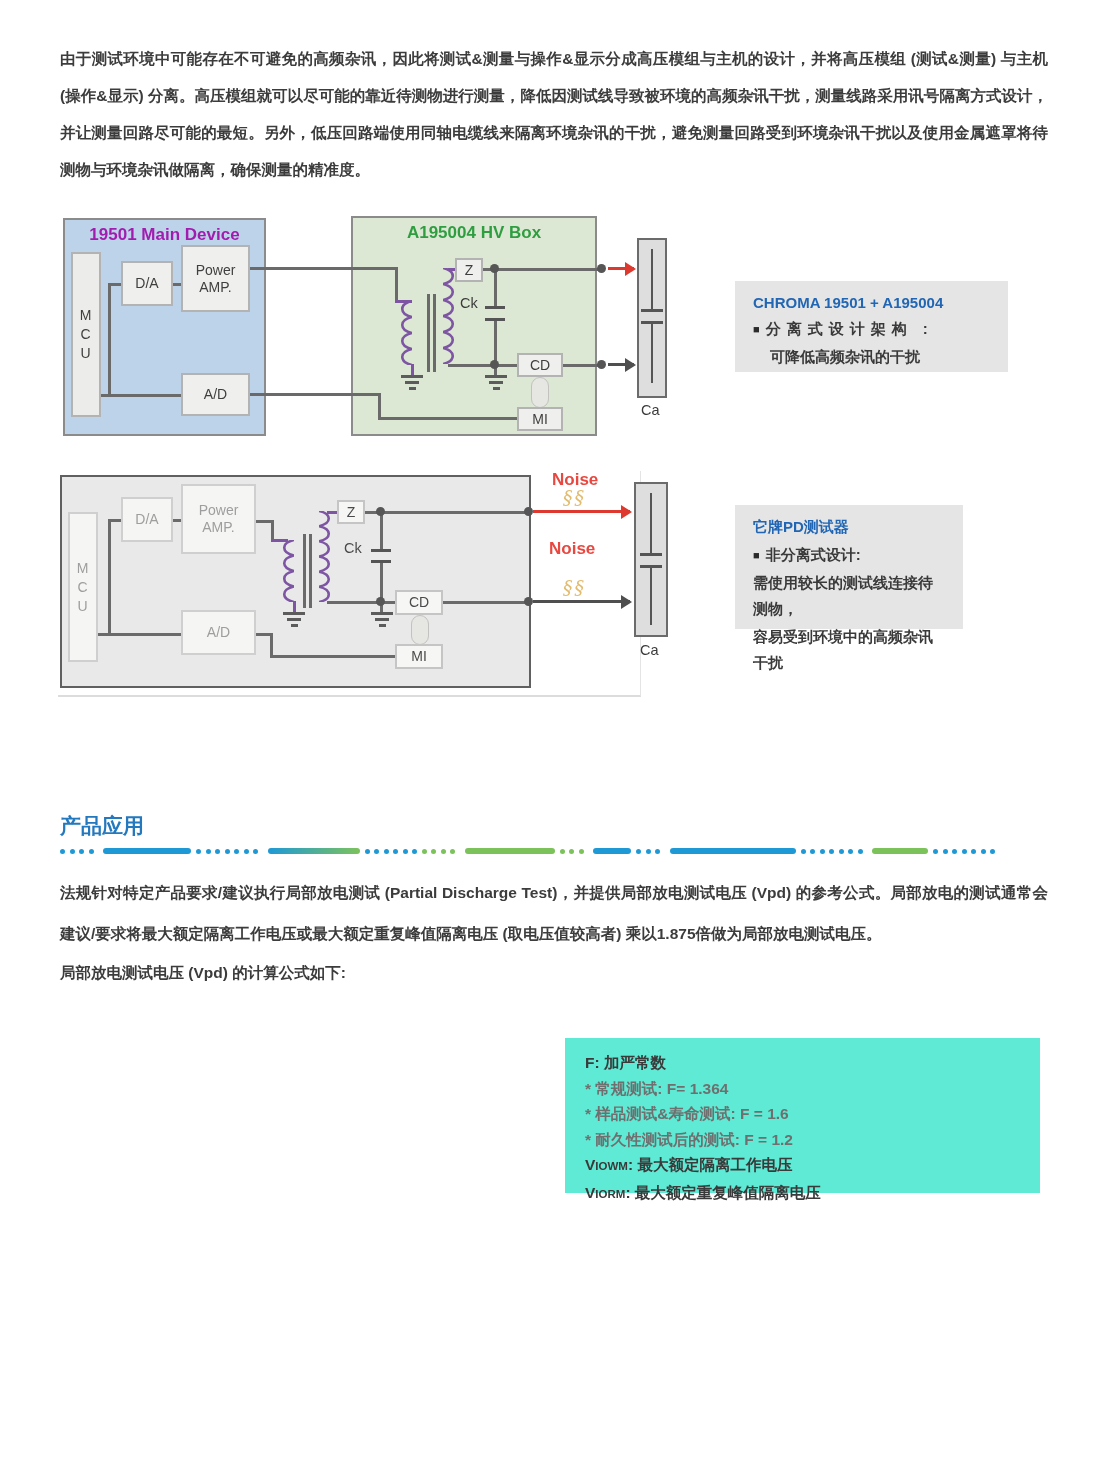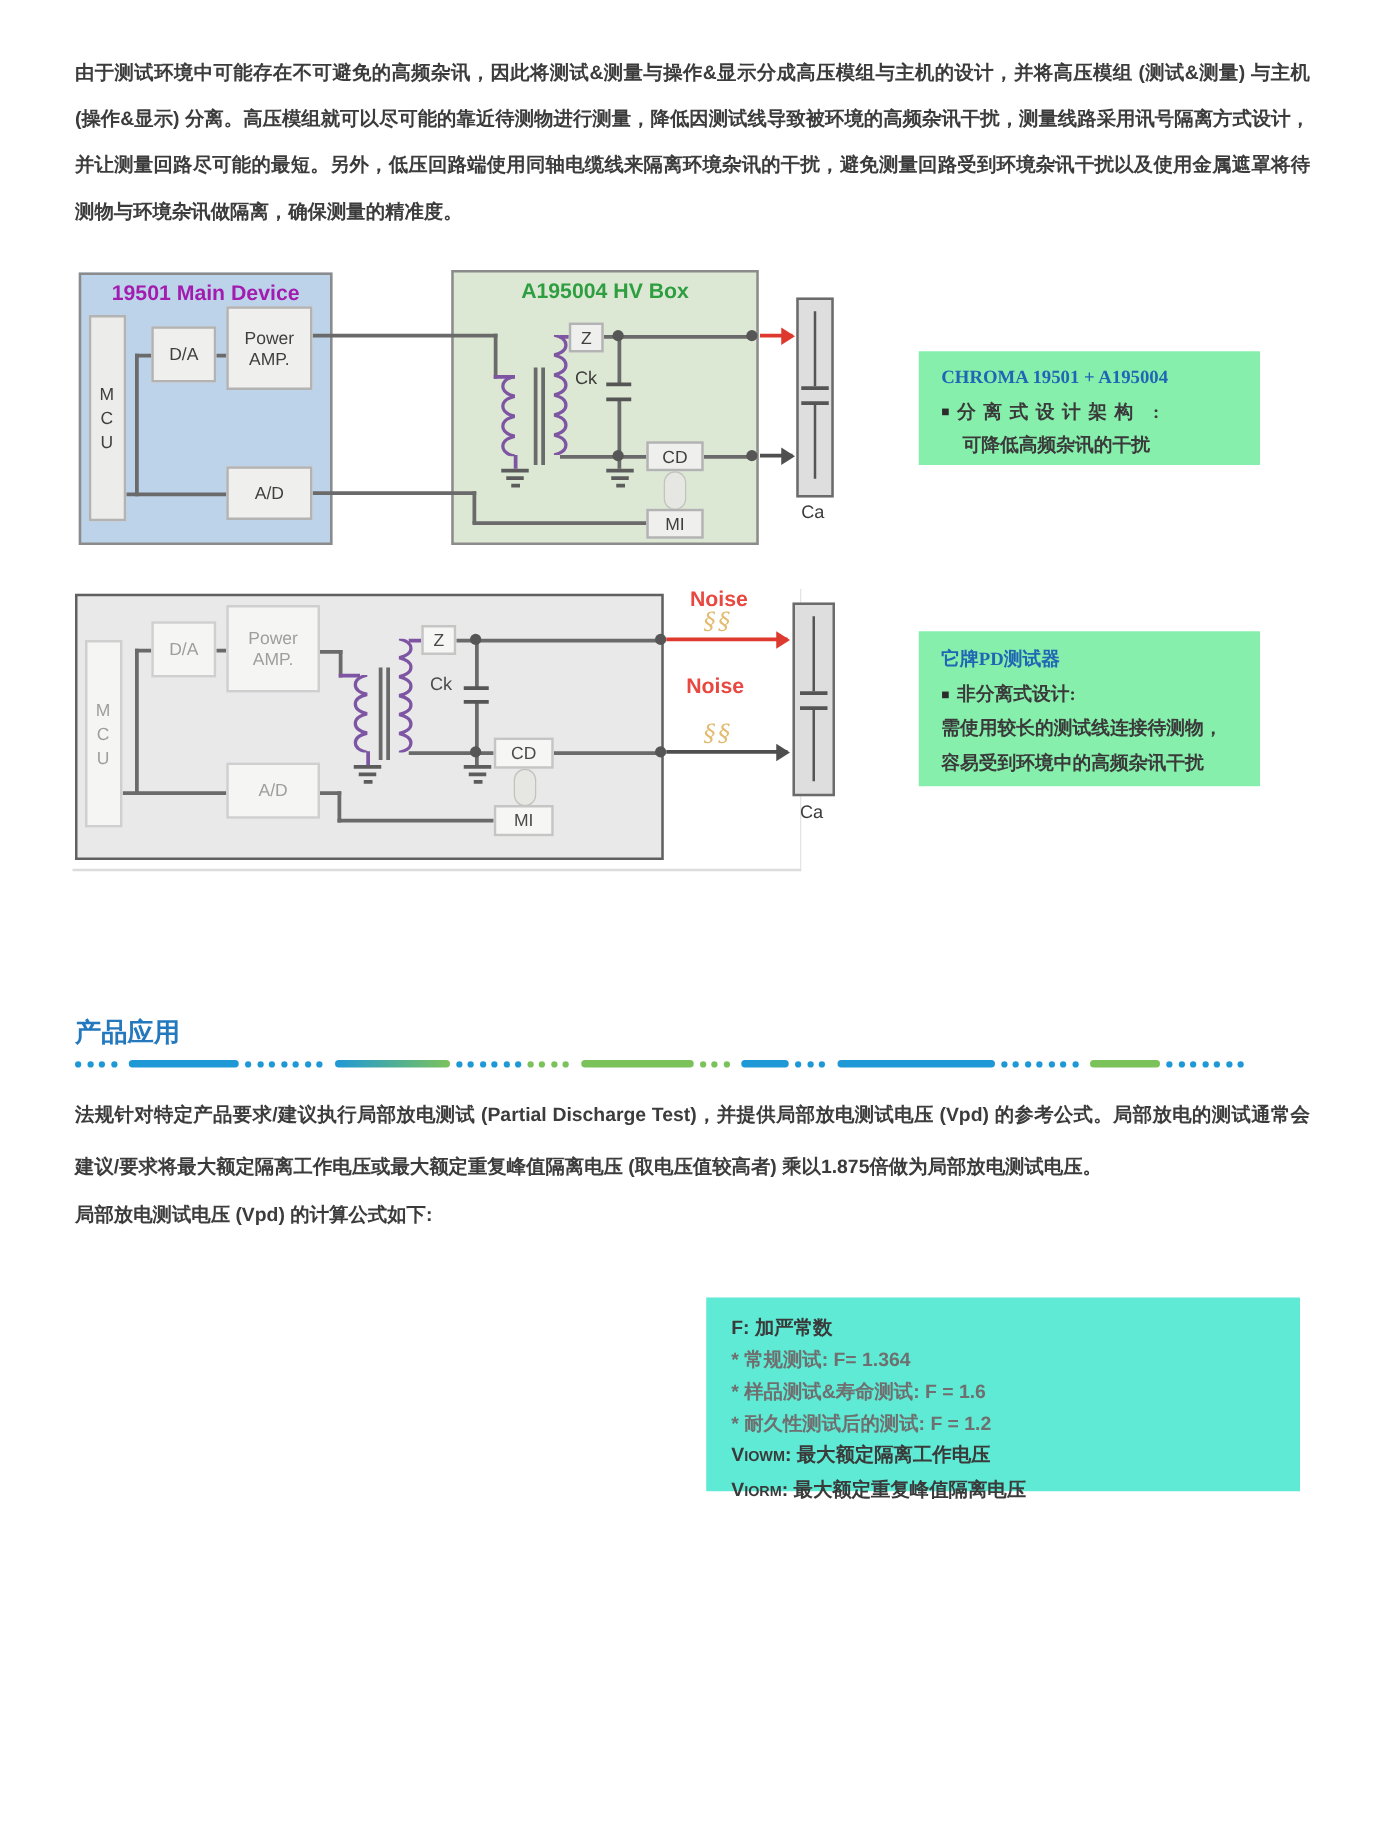--- a/index.html
+++ b/index.html
@@ -37,21 +37,21 @@
   .arrow::after{content:"";position:absolute;right:-2px;top:-5.5px;
     border-top:7px solid transparent;border-bottom:7px solid transparent;}
   .arrow.red{background:#dd392e;} .arrow.red::after{border-left:11px solid #dd392e;}
   .arrow.dark{background:#4f4f4f;} .arrow.dark::after{border-left:11px solid #4f4f4f;}
   
   .ca-box{position:absolute;background:#dedede;border:2.5px solid #6b6b6b;box-sizing:border-box;}
   .ca-box .vline{position:absolute;left:50%;width:2.5px;margin-left:-1.25px;background:#555;}
   .ca-box .pl{position:absolute;left:50%;width:22px;margin-left:-11px;height:2.5px;background:#555;}
   .cyl{position:absolute;background:#e6e6e2;border:1.5px solid #c2c2be;border-radius:9px;box-sizing:border-box;}
   
-  .callout{position:absolute;background:#86efac;padding:13px 18px;box-sizing:border-box;font-family:Liberation Serif, serif;}
+  .callout{position:absolute;background:#e5e5e5;padding:13px 18px;box-sizing:border-box;}
   .callout .ct{color:#2166b4;font-size:15px;font-weight:600;}
   .callout .cb{margin-top:9px;font-size:15px;color:#3a3a3a;font-weight:600;}
   .callout .cb .sq{font-size:11px;margin-right:6px;color:#2b2b2b;vertical-align:1px;}
   .callout .cd2{margin-top:5px;margin-left:17px;font-size:15px;color:#3a3a3a;font-weight:600;line-height:26px;}
   
   .noise{position:absolute;color:#e8483f;font-weight:bold;font-size:17px;}
   .spark{position:absolute;color:#e2bb6e;font-size:19px;font-style:italic;
          font-family:"DejaVu Serif","Liberation Serif",serif;letter-spacing:2px;}
   
   .sec-title{position:absolute;left:60px;top:812px;font-size:21px;font-weight:600;color:#2478bd;}
@@ -76,21 +76,21 @@
 </head>
 <body>
 
 <div id="page">
 
   <div class="abs intro">由于测试环境中可能存在不可避免的高频杂讯，因此将测试&amp;测量与操作&amp;显示分成高压模组与主机的设计，并将高压模组 (测试&amp;测量) 与主机 (操作&amp;显示) 分离。高压模组就可以尽可能的靠近待测物进行测量，降低因测试线导致被环境的高频杂讯干扰，测量线路采用讯号隔离方式设计，并让测量回路尽可能的最短。另外，低压回路端使用同轴电缆线来隔离环境杂讯的干扰，避免测量回路受到环境杂讯干扰以及使用金属遮罩将待测物与环境杂讯做隔离，确保测量的精准度。</div>
 
   <div class="panel" style="left:63px;top:218px;width:203px;height:218px;background:#bdd3ea;">
     <div class="panel-title" style="color:#a21caf;">19501 Main Device</div>
   </div>
-  <div class="panel" style="left:361px;top:216px;width:246px;height:220px;background:#dce8d4;">
+  <div class="panel" style="left:351px;top:216px;width:246px;height:220px;background:#dce8d4;">
     <div class="panel-title" style="color:#2f9e41;">A195004 HV Box</div>
   </div>
 
   <div class="wv" style="left:108px;top:283px;height:114px;"></div>
   <div class="wh" style="left:108px;top:283px;width:14px;"></div>
   <div class="wh" style="left:173px;top:283px;width:9px;"></div>
   <div class="wh" style="left:101px;top:394px;width:81px;"></div>
   <div class="wh" style="left:250px;top:267px;width:148px;"></div>
   <div class="wv" style="left:395px;top:267px;height:36px;"></div>
   <div class="wh pu" style="left:395px;top:300px;width:17px;"></div>
@@ -256,21 +256,21 @@
   <div class="spark" style="left:563px;top:576px;">§§</div>
 
   <div class="ca-box" style="left:634px;top:482px;width:34px;height:155px;">
     <div class="vline" style="top:9px;height:60px;"></div>
     <div class="pl" style="top:69px;"></div>
     <div class="pl" style="top:81px;"></div>
     <div class="vline" style="top:83px;height:58px;"></div>
   </div>
   <div class="lbl" style="left:640px;top:642px;">Ca</div>
 
-  <div class="callout" style="left:735px;top:505px;width:273px;height:124px;">
+  <div class="callout" style="left:735px;top:505px;width:228px;height:124px;">
     <div class="ct">它牌PD测试器</div>
     <div class="cb"><span class="sq">■</span><span>非分离式设计:</span></div>
     <div class="cd2" style="margin-left:0;">需使用较长的测试线连接待测物，</div>
     <div class="cd2" style="margin-left:0;margin-top:2px;">容易受到环境中的高频杂讯干扰</div>
   </div>
 
   <div class="sec-title">产品应用</div>
 
   <div class="divider">
     <b class="cb1"></b>

